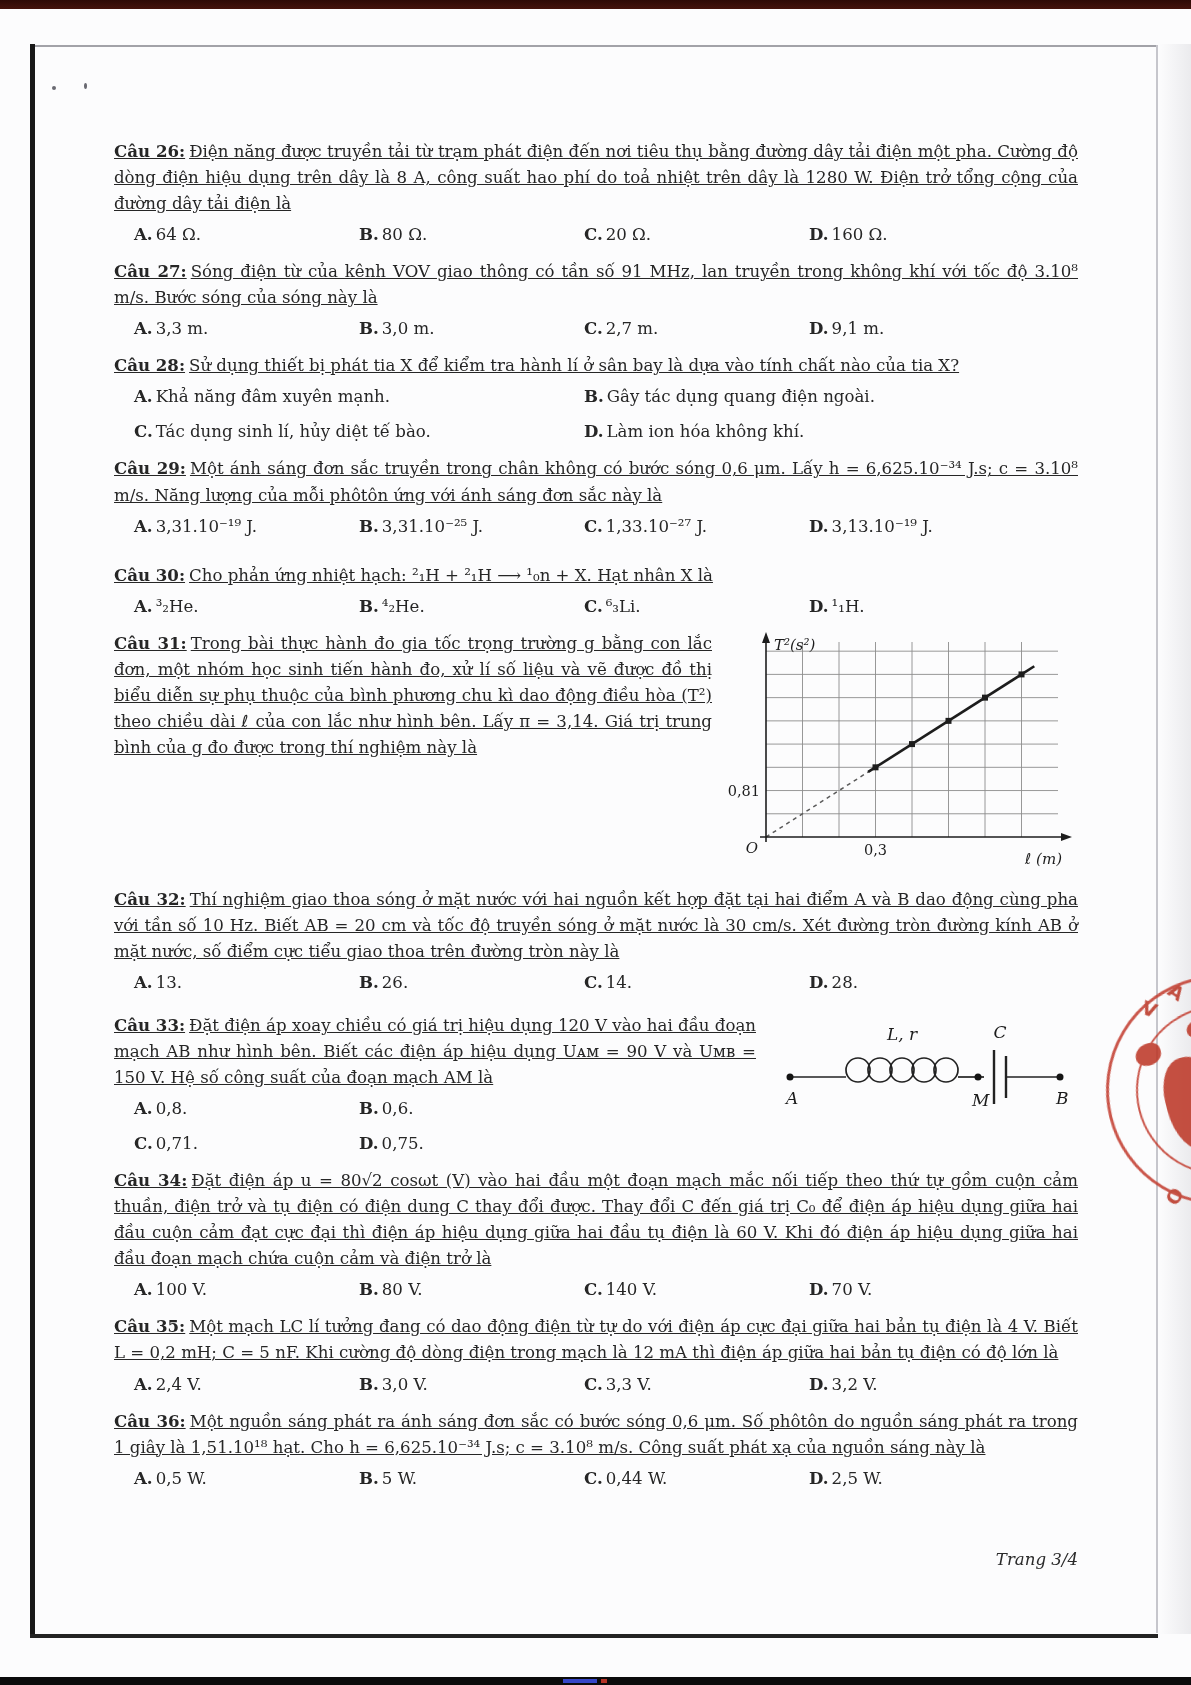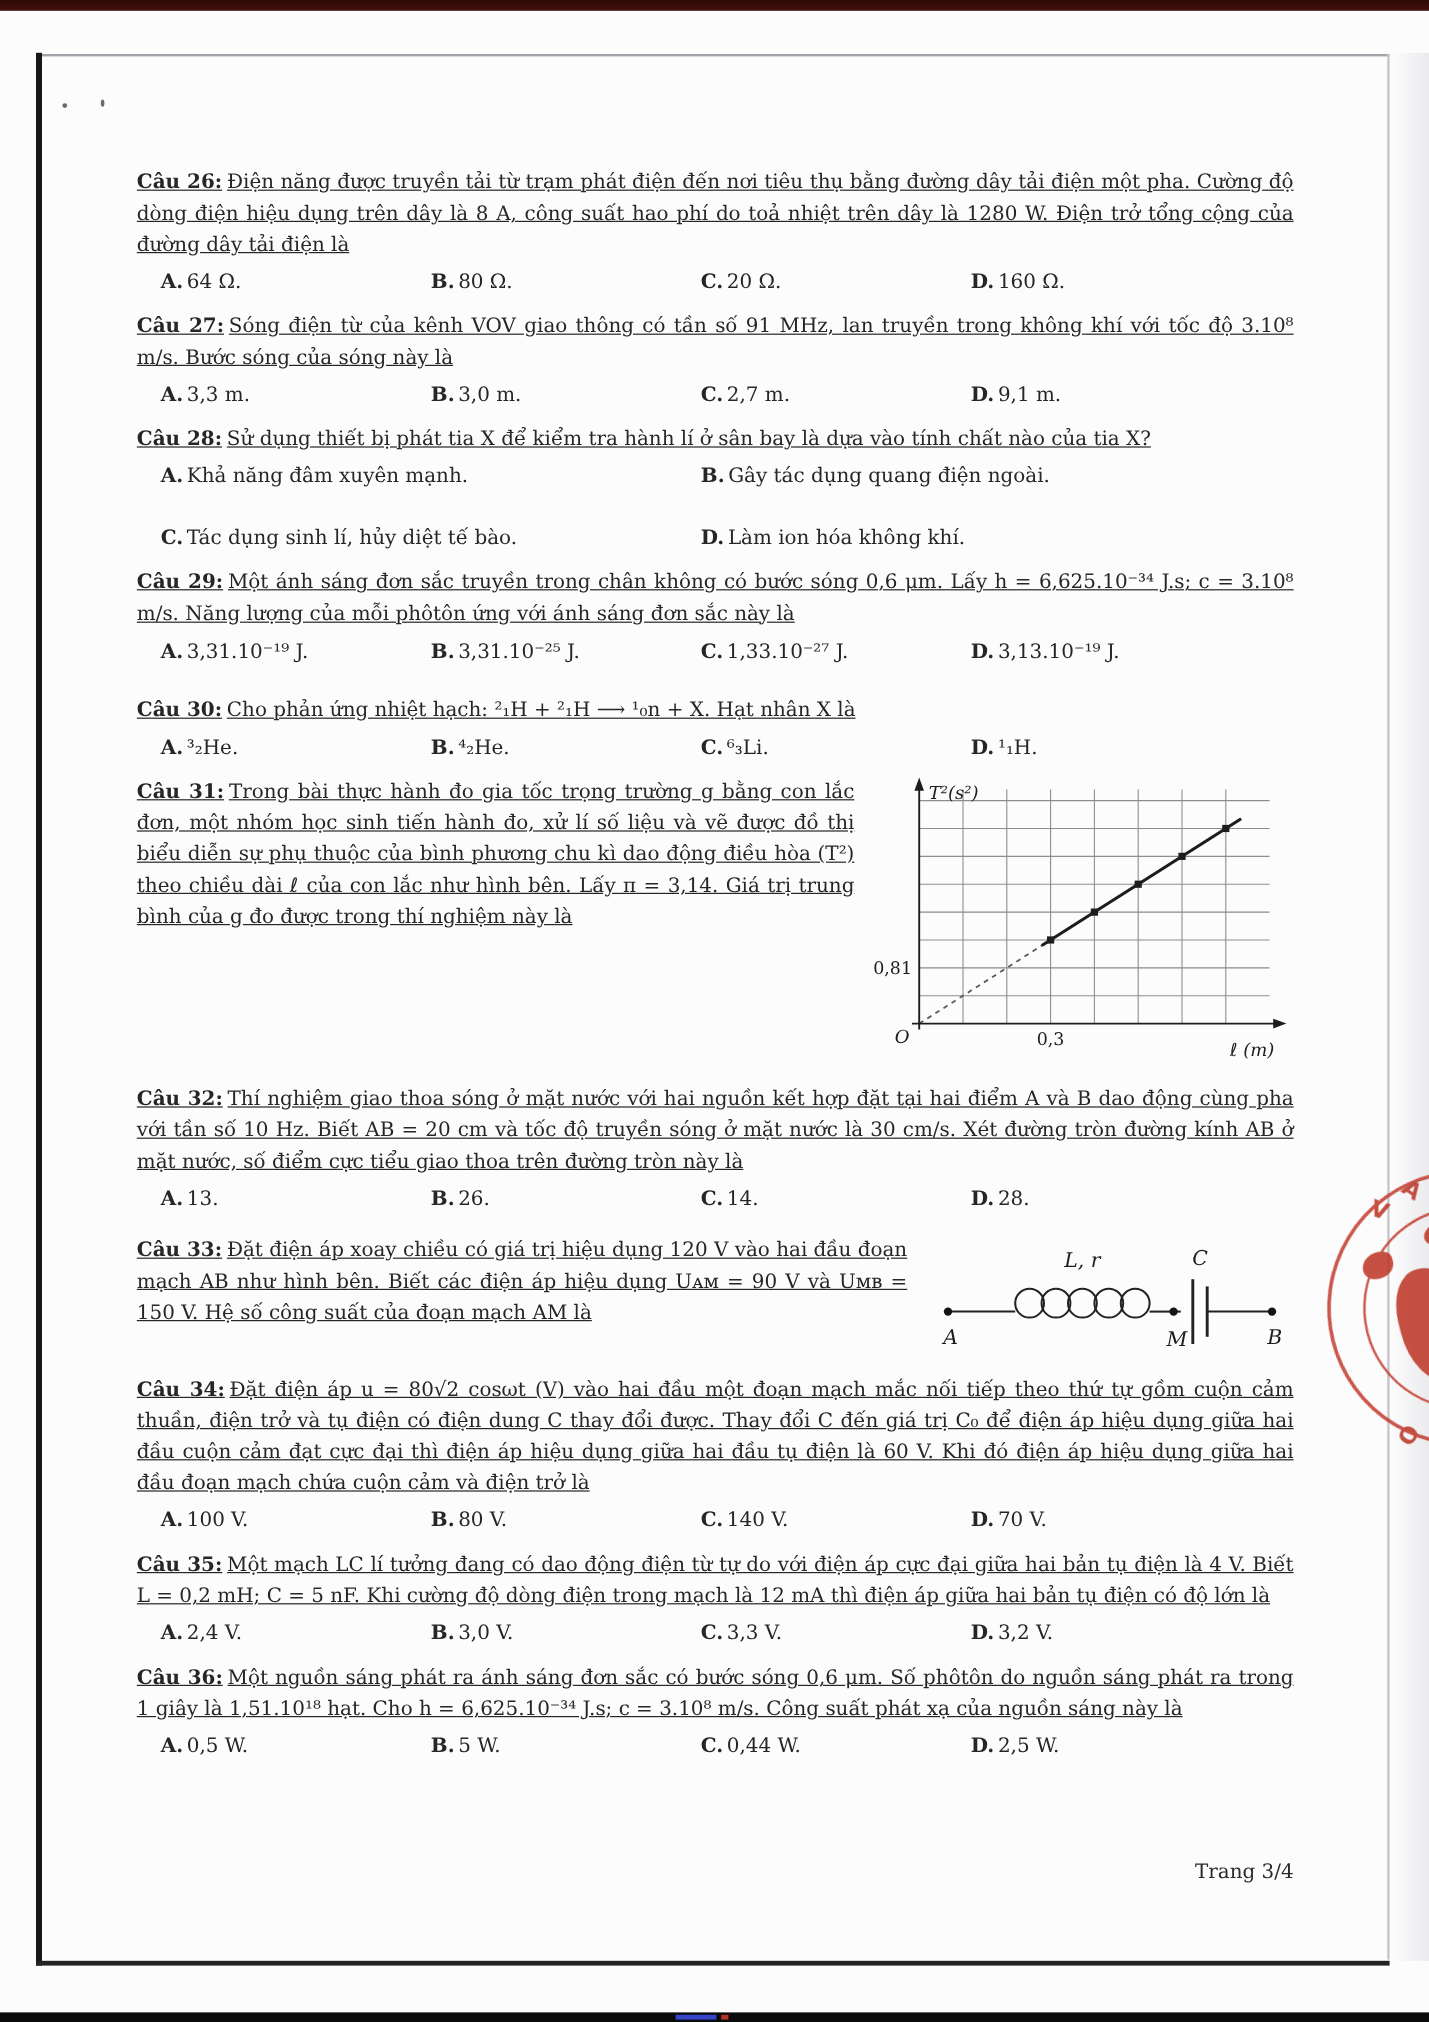--- a/index.html
+++ b/index.html
@@ -28,21 +28,21 @@
   
   .content{position:absolute;left:114px;top:128px;width:964px;font-size:16.6px;line-height:1.57;}
   .q{margin-top:10px;}
   .mt-lg{margin-top:22px;}
   .mt-md{margin-top:16px;}
   .clear{clear:both;}
   .qtext{margin:0;text-align:justify;text-decoration:underline;}
   .qlabel{font-weight:bold;margin-right:4px;}
   .opts{display:grid;margin:4px 0 9px;padding-left:20px;}
   .opts-4{grid-template-columns:225px 225px 225px 1fr;}
-  .opts-2w{grid-template-columns:450px 1fr;row-gap:24px;}
+  .opts-2w{grid-template-columns:450px 1fr;row-gap:8px;}
   .opts-2n{grid-template-columns:225px 1fr;row-gap:8px;width:480px;}
   .opt b{font-weight:bold;margin-right:3px;}
 
   
   .chart-float{float:right;width:352px;margin:0 0 8px 14px;}
   .grid-line{stroke:#8c8c8c;stroke-width:0.9;}
   .fit{stroke:#1d1d1d;stroke-width:2.6;}
   .fit-dashed{stroke:#5a5a5a;stroke-width:1.5;stroke-dasharray:4 4;}
   .pt{fill:#1d1d1d;}
   .axis{stroke:#1d1d1d;stroke-width:1.6;}
@@ -65,21 +65,21 @@
   .ring.inner{inset:30px;border-width:2.5px;}
   .blob{position:absolute;background:#bc3322;}
   .blob.b1{left:58px;top:74px;width:60px;height:96px;border-radius:45% 60% 50% 55%;}
   .blob.b2{left:40px;top:52px;width:26px;height:22px;border-radius:60% 40% 55% 45%;}
   .blob.b4{left:96px;top:40px;width:30px;height:20px;border-radius:55% 45% 50% 50%;}
   .st-l{position:absolute;font:bold 19px "DejaVu Sans",sans-serif;color:#b93120;}
   .st-l.l1{left:58px;top:8px;transform:rotate(34deg);}
   .st-l.l2{left:88px;top:-2px;transform:rotate(48deg);}
   .st-l.l3{left:36px;top:196px;transform:rotate(-42deg);}
 
-  .footer{position:absolute;left:114px;top:1550px;width:964px;text-align:right;font-size:16.6px;color:#2a2a2a;}
+  .footer{position:absolute;left:114px;top:1550px;width:964px;text-align:right;font-size:16.6px;color:#2a2a2a;font-style:italic;}
 </style>
 </head>
 <body>
 
 <div class="page">
   <div class="sf-top"></div>
   <div class="sf-left"></div>
   <div class="sf-right"></div>
   <div class="sf-bottom"></div>
   <div class="edge-shade"></div>
@@ -206,20 +206,26 @@
           <circle class="cir-dot" cx="206" cy="57" r="3.5"></circle>
           <circle class="cir-dot" cx="288" cy="57" r="3.5"></circle>
           <text class="cir-label" x="130" y="20" text-anchor="middle">L, r</text>
           <text class="cir-label" x="228" y="18" text-anchor="middle">C</text>
           <text class="cir-label" x="14" y="84">A</text>
           <text class="cir-label" x="200" y="86">M</text>
           <text class="cir-label" x="284" y="84">B</text>
         </svg>
       </div>
       <p class="qtext"><b class="qlabel">Câu 33:</b><span>Đặt điện áp xoay chiều có giá trị hiệu dụng 120 V vào hai đầu đoạn mạch AB như hình bên. Biết các điện áp hiệu dụng Uᴀᴍ = 90 V và Uᴍʙ = 150 V. Hệ số công suất của đoạn mạch AM là</span></p>
+      <div class="opts opts-2n">
+        <span class="opt"><b>A.</b><span>0,8.</span></span>
+        <span class="opt"><b>B.</b><span>0,6.</span></span>
+        <span class="opt"><b>C.</b><span>0,71.</span></span>
+        <span class="opt"><b>D.</b><span>0,75.</span></span>
+      </div>
     </div>
 
     <div class="q clear">
       <p class="qtext"><b class="qlabel">Câu 34:</b><span>Đặt điện áp u = 80√2 cosωt (V) vào hai đầu một đoạn mạch mắc nối tiếp theo thứ tự gồm cuộn cảm thuần, điện trở và tụ điện có điện dung C thay đổi được. Thay đổi C đến giá trị C₀ để điện áp hiệu dụng giữa hai đầu cuộn cảm đạt cực đại thì điện áp hiệu dụng giữa hai đầu tụ điện là 60 V. Khi đó điện áp hiệu dụng giữa hai đầu đoạn mạch chứa cuộn cảm và điện trở là</span></p>
       <div class="opts opts-4">
         <span class="opt"><b>A.</b><span>100 V.</span></span>
         <span class="opt"><b>B.</b><span>80 V.</span></span>
         <span class="opt"><b>C.</b><span>140 V.</span></span>
         <span class="opt"><b>D.</b><span>70 V.</span></span>
       </div>

